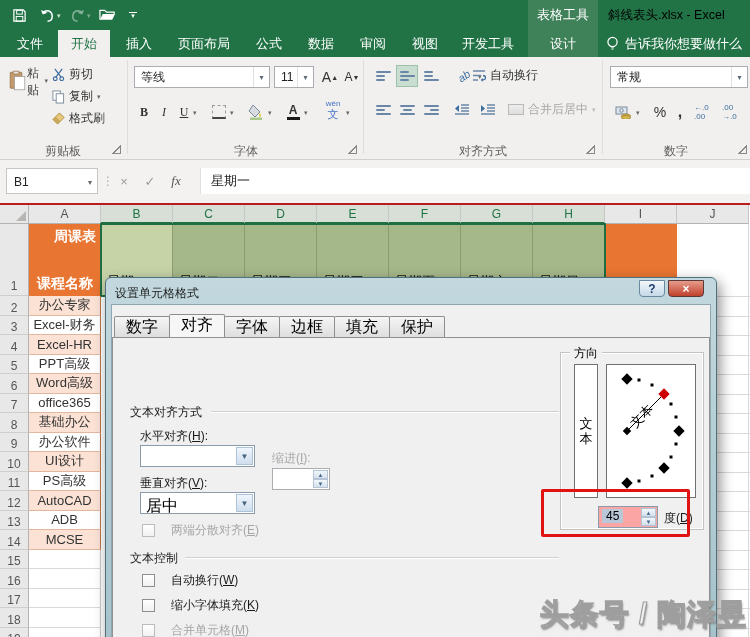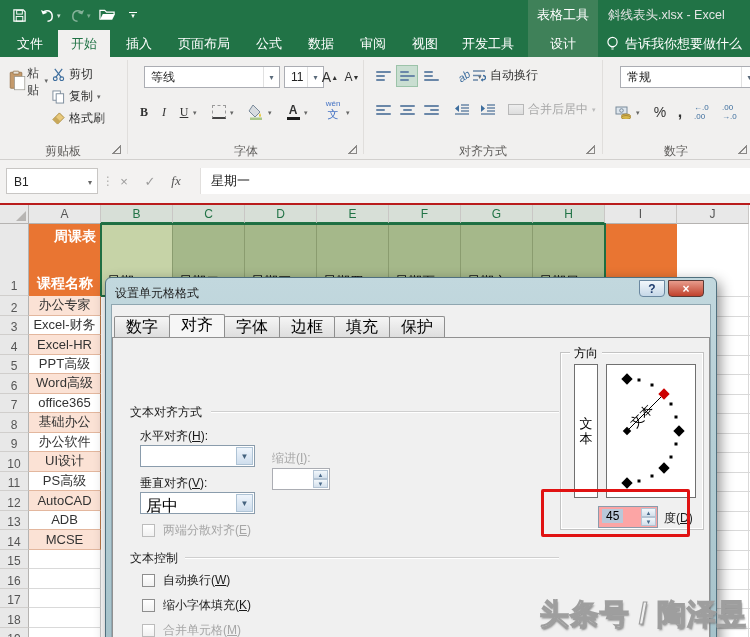--- a/index.html
+++ b/index.html
@@ -8,21 +8,21 @@
             font-family:"Liberation Sans","DejaVu Sans",sans-serif; background:#fff; }
   .abs { position:absolute; }
 
   
   .titlebar { left:0; top:0; width:750px; height:30px; background:#217346; }
   .qat-btn { position:absolute; top:4px; width:22px; height:22px; color:#fff;
              display:flex; align-items:center; justify-content:center; }
   .qat-dd { position:absolute; top:12px; font-size:7px; color:#cfe3d6; }
   .ctx-strip-top { left:528px; top:0; width:70px; height:30px; background:#3F8159;
                    color:#fff; font-size:13px; display:flex; align-items:center; justify-content:center; }
-  .win-title { left:608px; top:0; width:142px; height:30px; color:#e5e5e5; font-size:12.5px;
+  .win-title { left:608px; top:0; width:142px; height:30px; color:#000000; font-size:12.5px;
                display:flex; align-items:center; }
 
   
   .tabrow { left:0; top:30px; width:750px; height:27px; background:#217346; }
   .rtab { position:absolute; top:0; height:27px; color:#fff; font-size:13px;
           display:flex; align-items:center; justify-content:center; }
   .rtab.active { background:#F1F0EF; color:#217346; }
   .rtab.ctx { background:#3F8159; }
   .tellme { position:absolute; left:606px; top:0; height:27px; color:#fff; font-size:13px;
             display:flex; align-items:center; gap:6px; }
@@ -30,21 +30,21 @@
   
   .ribbon { left:0; top:57px; width:750px; height:103px; background:#F1F0EF;
             border-bottom:1px solid #D2D0CE; font-size:12px; color:#444; }
   .gsep { position:absolute; top:3px; width:1px; height:94px; background:#E0DEDC; }
   .glabel { position:absolute; top:86px; height:14px; font-size:12px; color:#605E5C; text-align:center; }
   .launch { position:absolute; top:88px; width:9px; height:9px;
             border-right:1px solid #8A8886; border-bottom:1px solid #8A8886;
             background:linear-gradient(135deg,transparent 55%,#8A8886 55%,#8A8886 65%,transparent 65%); }
   .bigbtn { position:absolute; display:flex; align-items:center; }
   .smallbtn { position:absolute; height:21px; display:flex; align-items:center; gap:4px; font-size:12px; color:#333; }
-  .combo { position:absolute; background:#fff; border:1px solid #ABADB3; font-size:12px; color:#222;margin-left:10px; }
+  .combo { position:absolute; background:#fff; border:1px solid #ABADB3; font-size:12px; color:#222; }
   .combo .cval { position:absolute; left:6px; top:0; bottom:0; display:flex; align-items:center; }
   .combo .cbtn { position:absolute; right:0; top:0; bottom:0; width:16px; color:#5A6A7A; font-size:8px;
                  display:flex; align-items:center; justify-content:center; border-left:1px solid #E1E1E1; }
   .ribtn { position:absolute; height:22px; display:flex; align-items:center; justify-content:center; color:#333; }
   .ribtn.sel { background:#C9DED1; border:1px solid #9CC3A9; }
   .alignicon { display:inline-block; width:15px; }
   .alignicon i { display:block; height:2px; background:#6A87A8; margin:2px 0; border-radius:1px; }
   .alignicon i.sh { width:9px; } .alignicon.r i.sh { margin-left:6px; }
   .alignicon.c i.sh { margin-left:3px; }
   .gray { color:#A6A6A6 !important; }
@@ -118,21 +118,21 @@
   .dlabel.gray, .cblabel.gray { color:#8A8A8A; }
   .wcombo { position:absolute; width:115px; height:22px; background:#fff; border:1px solid #8A9CAC; }
   .wcombo .val { position:absolute; left:5px; top:3px; }
   .wcombo .drop { position:absolute; right:1px; top:1px; bottom:1px; width:17px;
                   background:linear-gradient(#EFF5FC,#CFDEED); border:1px solid #AEC3D5; color:#44627E;
                   font-size:8px; display:flex; align-items:center; justify-content:center; }
   .spinbox { position:absolute; height:22px; background:#fff; border:1px solid #ABADB3; }
   .spincol { position:absolute; right:1px; top:1px; bottom:1px; width:15px; display:flex; flex-direction:column; }
   .spincol b { flex:1; font-size:6px; color:#4A6A8A; background:linear-gradient(#F2F7FB,#D4E0EC);
                border:1px solid #B4C4D4; display:flex; align-items:center; justify-content:center; font-weight:normal; }
-  .cbrow { position:absolute; display:flex; align-items:center; gap:8px; }
+  .cbrow { position:absolute; display:flex; align-items:center; gap:16px; }
   .cb { width:13px; height:13px; border:1px solid #8E8E8E; background:linear-gradient(#FFF,#F1F1F1); }
   .cb.gray { border-color:#BCBCBC; }
   .cblabel { font-size:12px; color:#1A1A1A; }
   .gbox { position:absolute; border:1px solid #C3C3C3; box-shadow:inset 0 0 0 1px #fff; }
   .gboxlabel { position:absolute; background:#F0F0F0; padding:0 4px; font-size:12px; }
   .txtbox { position:absolute; background:#fff; border:1px solid #707070; }
   .vtext { position:absolute; left:0; right:0; top:50%; transform:translateY(-50%);
            text-align:center; font-size:13px; line-height:15px; color:#000; }
   .degspin { position:absolute; left:38px; top:152px; width:60px; height:22px; background:#fca5a5; border:1px solid #8A9CAC; }
   .degspin .num { position:absolute; left:3px; top:2px; background:#B9C8D9; padding:0 4px; font-size:12px; }

